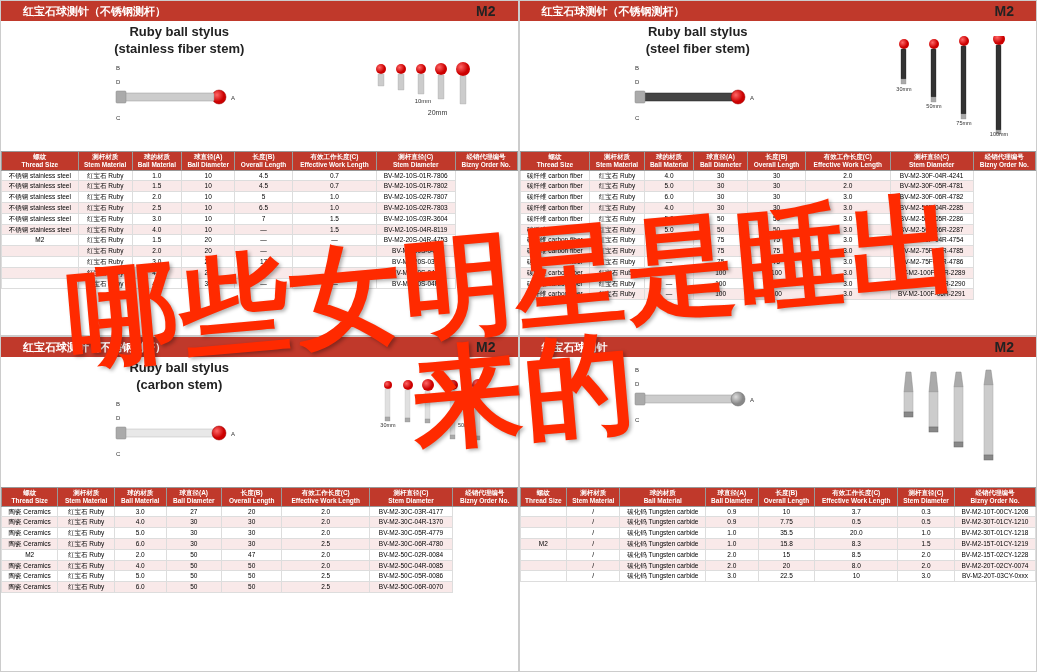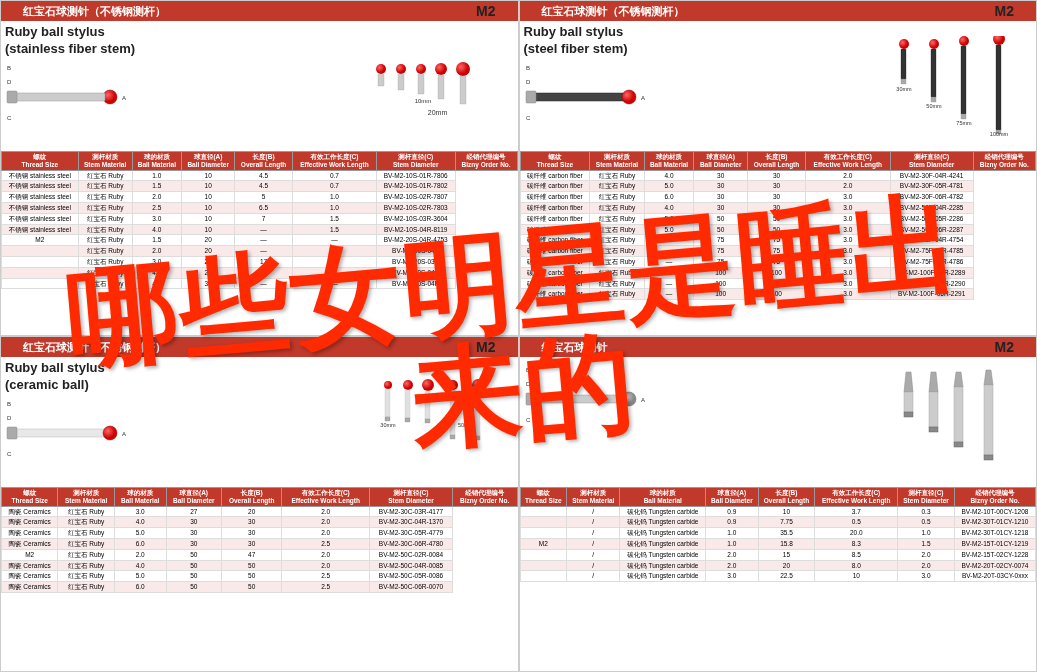--- a/index.html
+++ b/index.html
@@ -120,21 +120,22 @@
       display: flex;
       flex-direction: row;
       height: 130px;
       flex-shrink: 0;
     }
 
     .panel-left-col {
       flex: 1;
       display: flex;
       flex-direction: column;
-      padding: 3px 4px;
+      padding: 3px 12px;
+      text-align: center;
     }
 
     .panel-right-col {
       width: 160px;
       display: flex;
       flex-direction: column;
       align-items: center;
       justify-content: center;
       padding: 2px;
     }
@@ -532,21 +533,21 @@
 
   <div class="panel">
     <div class="panel-header">
       <span>红宝石球测针（不锈钢测杆）</span>
       <span class="m2-badge">M2</span>
     </div>
     <div class="panel-top-section">
       <div class="panel-left-col">
         <div class="panel-title-text">
           <span>Ruby ball stylus</span><br>
-          <span>(ceramic ball)</span>
+          <span>(carbon stem)</span>
         </div>
         <div style="margin-top:4px;">
           <svg width="130" height="70">
             <defs>
               <radialGradient id="rb4" cx="35%" cy="35%">
                   <stop offset="0%" stop-color="#ff6666"></stop>
                   <stop offset="100%" stop-color="#cc0000"></stop>
                 </radialGradient>
             </defs>
             <text x="2" y="8" font-size="6" fill="#333">B</text>

